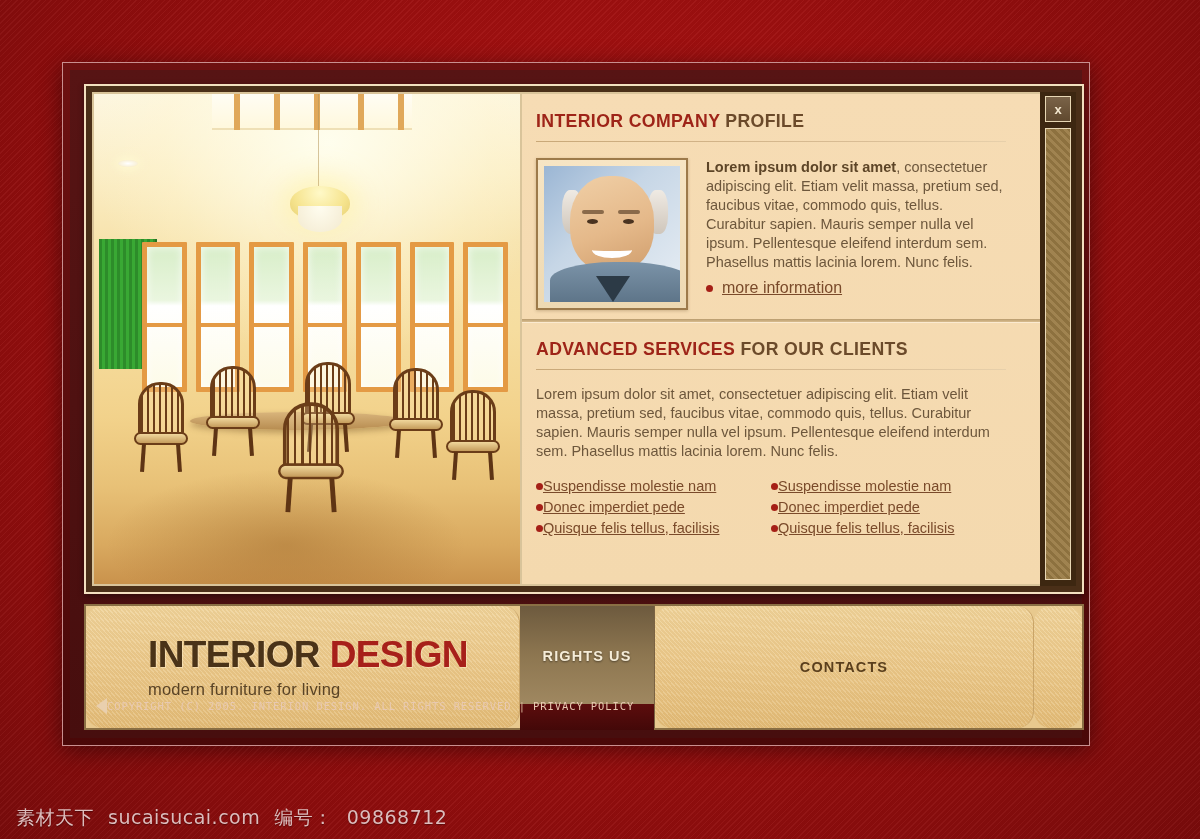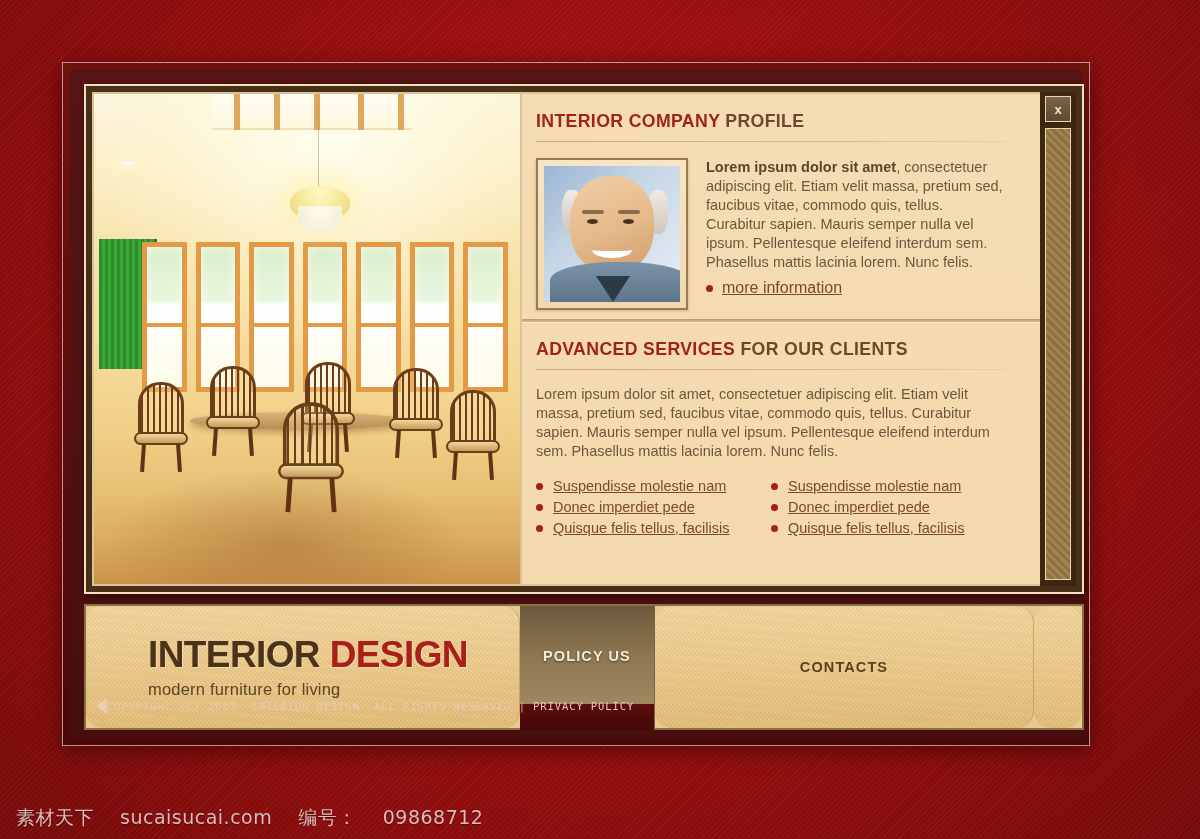--- a/index.html
+++ b/index.html
@@ -340,21 +340,21 @@
     line-height: 19px;
     color: #6d573c;
     max-width: 470px;
   }
   .link-cols {
     display: flex;
     margin-top: 17px;
     gap: 0;
   }
   .link-cols > ul { width: 50%; list-style: none; }
-  .link-cols li { display: flex; align-items: center; gap: 10px; margin-bottom: 5px; }
+  .link-cols li { display: flex; align-items: center; gap: 0; margin-bottom: 5px; }
   .link-cols li a { font-size: 14.5px; }
 
   
   #right-rail {
     width: 36px;
     flex: none;
     position: relative;
     background: #3d2711;
     display: flex;
     flex-direction: column;
@@ -487,21 +487,21 @@
   }
   #copyright .sep { color: #d9b49a; }
 
   
   #watermark {
     position: absolute;
     left: 16px;
     bottom: 8px;
     display: flex;
     align-items: baseline;
-    gap: 26px;
+    gap: 14px;
     color: #dcbcbc;
     font-size: 19px;
     letter-spacing: 0.5px;
     text-shadow: 0 1px 1px rgba(0,0,0,0.35);
   }
   #watermark .mono { font-family: "DejaVu Sans", sans-serif; }
 </style>
 </head>
 <body>
 
@@ -654,21 +654,21 @@
         </div>
       </div>
 
       <div id="navbar">
         <div id="logo-cell" class="paper">
           <div id="logo-title"><span class="w1">INTERIOR</span>
             <span class="w2">DESIGN</span></div>
           <div id="logo-tag">modern furniture for living</div>
         </div>
 
-        <div class="nav-item active">POLICY US</div>
+        <div class="nav-item active">RIGHTS US</div>
         <div class="nav-item paper">CONTACTS</div>
         <div class="nav-item paper spacer"></div>
       </div>
 
       <div id="footer">
         <div id="back-arrow"></div>
         <div id="copyright"><span>COPYRIGHT (C) 2005. INTERION DESIGN. ALL RIGHTS RESERVED</span><span class="sep"> | </span><span>PRIVACY POLICY</span></div>
       </div>
 
     </div>

